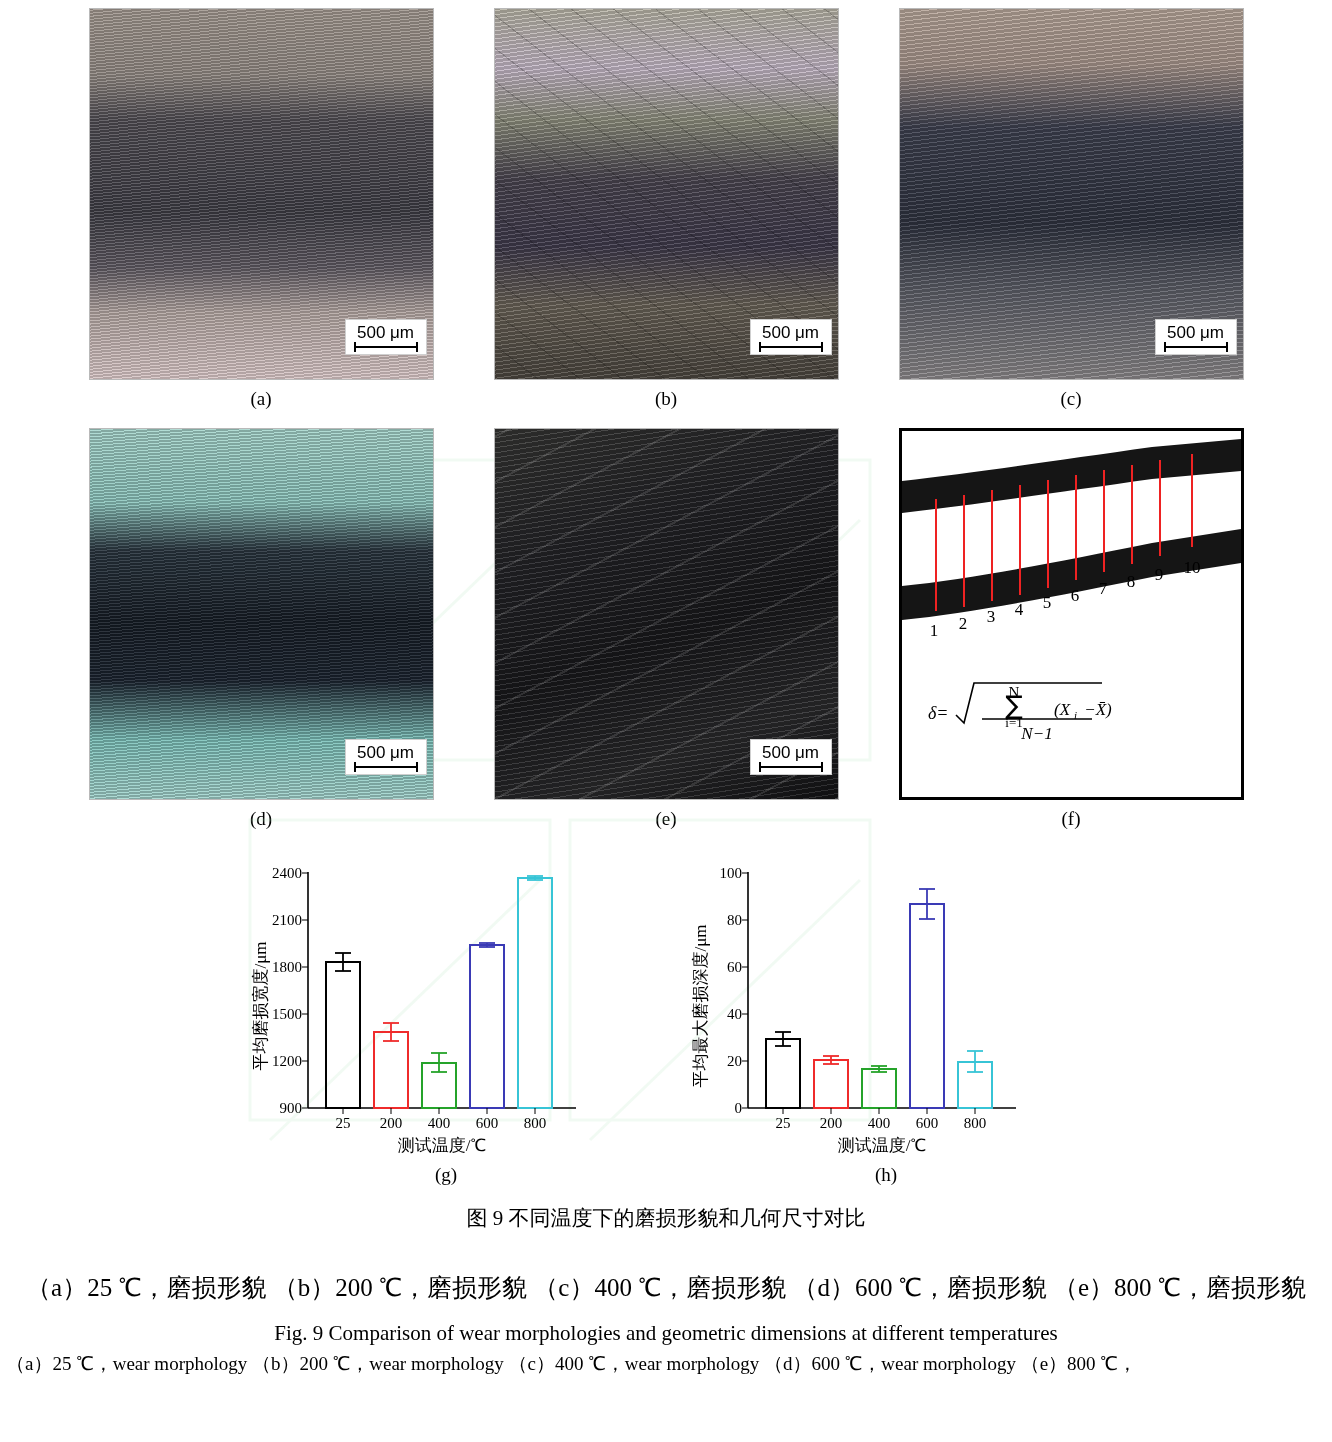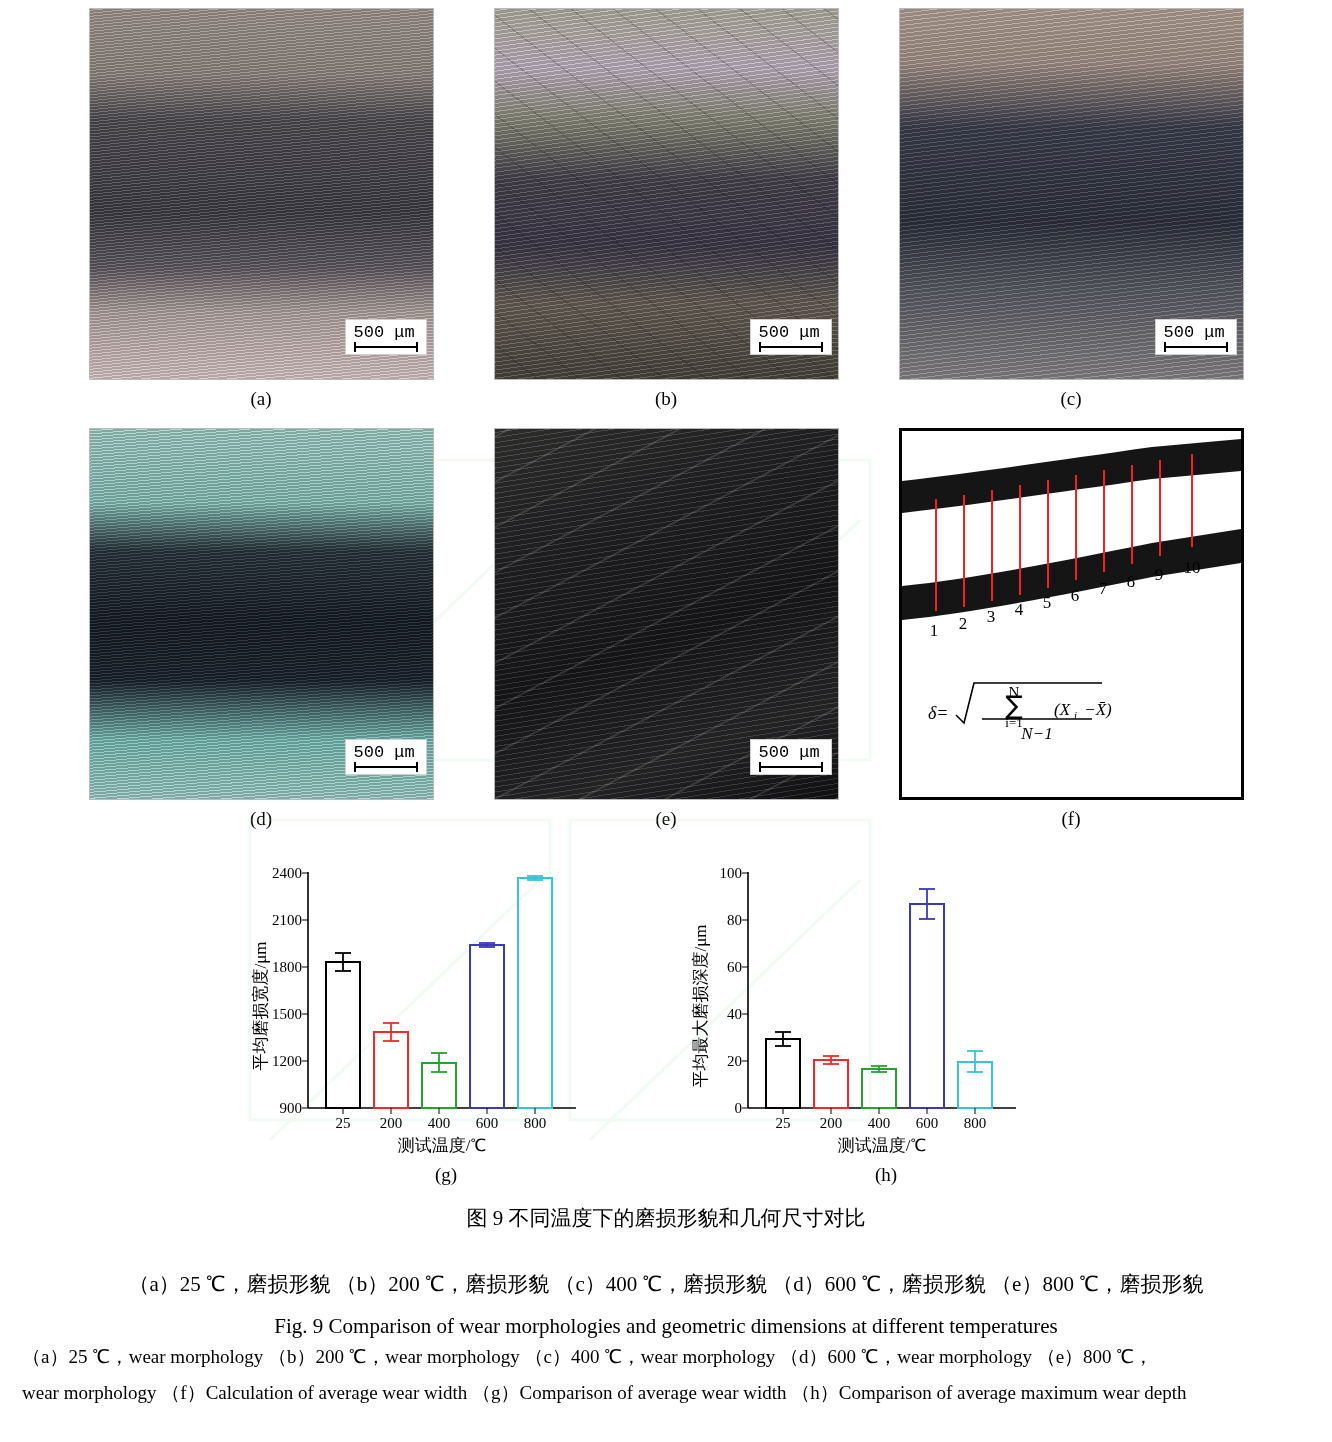--- a/index.html
+++ b/index.html
@@ -28,21 +28,22 @@
     text-align:center;font-size:19px;margin-top:8px;
     font-family:"Liberation Serif", serif;
   }
 
   
   .scalebar{
     position:absolute;right:6px;bottom:24px;
     background:#fff;border:1px solid #cfcfcf;
     padding:4px 8px 6px 8px;
     font-size:17px;line-height:1.05;
-    font-family:Liberation Mono, monospace;
+    text-align:center;
+    font-family:Liberation Sans, sans-serif;
   }
   .scalebar .bar{
     margin:4px auto 0 auto;width:64px;height:2px;background:#000;position:relative;
   }
   .scalebar .bar:before,.scalebar .bar:after{
     content:"";position:absolute;top:-4px;width:2px;height:10px;background:#000;
   }
   .scalebar .bar:before{left:0;}
   .scalebar .bar:after{right:0;}
 
@@ -91,24 +92,24 @@
   
   .charts{
     display:flex;justify-content:center;gap:40px;margin-top:26px;
   }
   .chart-block{position:relative;}
   .chart-caption{text-align:center;font-size:19px;margin-top:4px;}
 
   
   .caption{margin-top:18px;text-align:center;}
   .cap-title{font-size:21px;margin-bottom:26px;}
-  .cap-line{font-size:21px;line-height:1.85;margin-top:33px;}
+  .cap-line{font-size:25px;line-height:1.85;margin-top:33px;}
   .cap-en-title{font-size:21px;margin-top:10px;}
   .cap-en{font-size:19px;line-height:1.9;}
-  .cap-en-block{padding:0 22px;text-align:justify;}
+  .cap-en-block{padding:0 6px;text-align:justify;}
 
   .wm{
     position:absolute;left:210px;top:400px;width:720px;height:860px;
     pointer-events:none;opacity:.18;
   }
 </style>
 </head>
 <body>
 
 <div class="figure-wrap">
@@ -389,17 +390,16 @@
     </div>
 
   </div>
 
   <div class="caption">
     <div class="cap-title">图 9    不同温度下的磨损形貌和几何尺寸对比</div>
     <div class="cap-line">（a）25 ℃，磨损形貌    （b）200 ℃，磨损形貌    （c）400 ℃，磨损形貌    （d）600 ℃，磨损形貌    （e）800 ℃，磨损形貌</div>
     <div class="cap-en-title">Fig. 9    Comparison of wear morphologies and geometric dimensions at different temperatures</div>
     <div class="cap-en-block">
       <div class="cap-en">（a）25 ℃，wear morphology    （b）200 ℃，wear morphology    （c）400 ℃，wear morphology    （d）600 ℃，wear morphology    （e）800 ℃，</div>
-      <div class="cap-en">wear morphology    （f）Calculation of average wear width    （g）Comparison of average wear width    （h）Comparison of average maximum wear depth</div>
     </div>
   </div>
 
 </div>
 
 </body></html>

